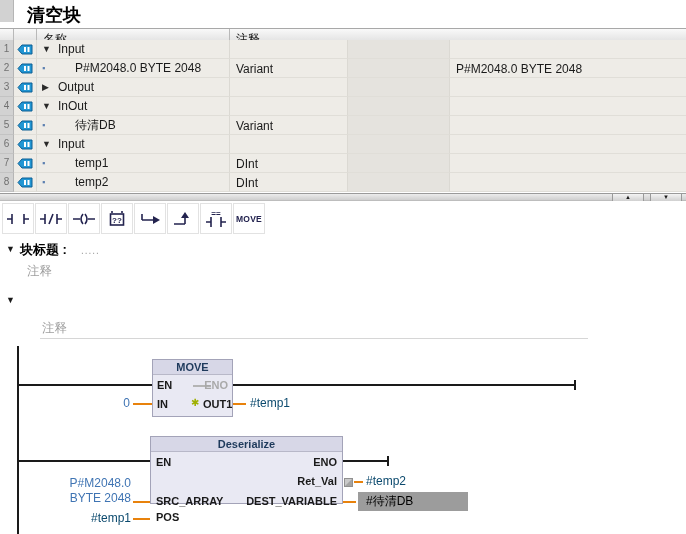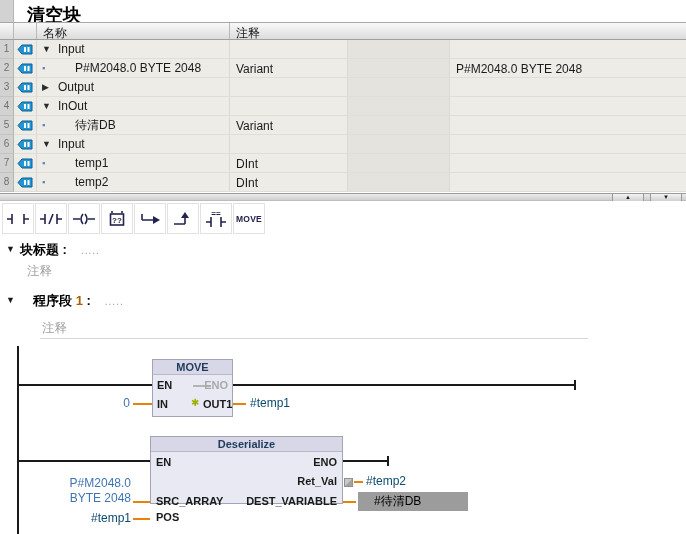--- a/index.html
+++ b/index.html
@@ -4,21 +4,21 @@
 <style>
   * { margin:0; padding:0; box-sizing:border-box; }
   html,body { background:#fff; }
   body { font-family:"Liberation Sans","DejaVu Sans",sans-serif; }
   .screen { position:relative; width:686px; height:534px; background:#fff; overflow:hidden; font-size:12px; color:#1a1a1a; }
 
   
   .gutter-top { position:absolute; left:0; top:0; width:14px; height:22px; background:#d2d2d2; border-right:1px solid #b5b5b5; }
   .iface-title { position:absolute; left:27px; top:3px; font-size:18px; font-weight:bold; color:#000; }
 
-  .thead { position:absolute; left:0; top:22px; width:686px; height:18px; display:flex;
+  .thead { position:absolute; left:0; top:28px; width:686px; height:18px; display:flex;
            background:linear-gradient(#f9f9f9,#dcdcdc); border-top:1px solid #a8a8a8; border-bottom:1px solid #a0a0a0; }
   .th { border-right:1px solid #b9b9b9; padding:2px 0 0 6px; font-size:12px; color:#1a1a1a; height:100%; }
   .th.lighter { background:linear-gradient(#ffffff,#f2f2f2); }
   .w-num{width:14px;} .w-icon{width:23px;} .w-name{width:193px;} .w-type{width:118px;} .w-def{width:102px;} .w-com{width:236px; border-right:none;}
 
   .rows { position:absolute; left:0; top:40px; width:686px; }
   .trow { display:flex; height:19px; background:#eeece7; }
   .trow > div { border-right:1px solid #dbd9d3; border-bottom:1px solid #e0ded8; height:19px; }
   .c-num { width:14px; background:#d2d2d2; border-right:1px solid #b5b5b5 !important; border-bottom:1px solid #c3c3c3 !important;
            color:#707070; font-size:10px; text-align:center; padding-top:3px; }
@@ -60,21 +60,21 @@
   .lbox { position:absolute; background:var(--box-body); border:1px solid #a3a3b8; }
   .lbox-title { height:15px; background:var(--box-header); border-bottom:1px solid #b8b8c8; text-align:center;
                 font-size:11px; font-weight:bold; color:var(--box-title-navy); padding-top:1px; }
   .pin { position:absolute; font-size:11px; font-weight:600; color:#1a1a1a; white-space:nowrap; }
   .pin.gray { color:#a9a9a9; }
   .gdash { position:absolute; height:2px; background:#b4b4b4; }
   .star { position:absolute; font-size:10px; font-weight:bold; color:var(--star-green); }
   .operand { position:absolute; font-size:12px; color:#0c4a6e; white-space:nowrap; }
   .operand.blue { color:var(--operand-blue); }
   .operand.right { text-align:right; }
-  .operand.selected { background:var(--selection-gray); color:#000; padding:1px 4px 1px 16px; }
+  .operand.selected { background:var(--selection-gray); color:#000; padding:1px 4px 1px 8px; }
   .ret-icon { position:absolute; }
 </style>
 </head>
 <body>
 
 <div class="screen">
 
   <div class="gutter-top"></div>
   <div class="iface-title">清空块</div>
 
@@ -282,21 +282,20 @@
     <div class="tbtn" style="left:233px;">
       <span class="move-label">MOVE</span>
     </div>
   </div>
 
   <div class="sec-tri" style="left:6px; top:244px;">▼</div>
   <div class="sec-label" style="left:20px; top:241px;"><span>块标题 :</span><span class="dots">.....</span></div>
   <div class="comment" style="left:27px; top:263px;">注释</div>
 
   <div class="sec-tri" style="left:6px; top:295px;">▼</div>
-  <div class="sec-label" style="left:33px; top:292px;"><span>程序段</span> <span class="net-num">1</span><span> :</span><span class="dots">.....</span></div>
   <div class="comment" style="left:42px; top:320px;">注释</div>
   <div class="comment-underline" style="left:40px; top:338px; width:548px;"></div>
 
   <div class="rail" style="left:17px; top:346px; width:2px; height:188px;"></div>
 
   <div class="hwire" style="left:19px; top:384px; width:133px;"></div>
   <div class="hwire" style="left:233px; top:384px; width:341px;"></div>
   <div class="tick" style="left:574px; top:380px;"></div>
 
   <div class="lbox" style="left:152px; top:359px; width:81px; height:58px;">

